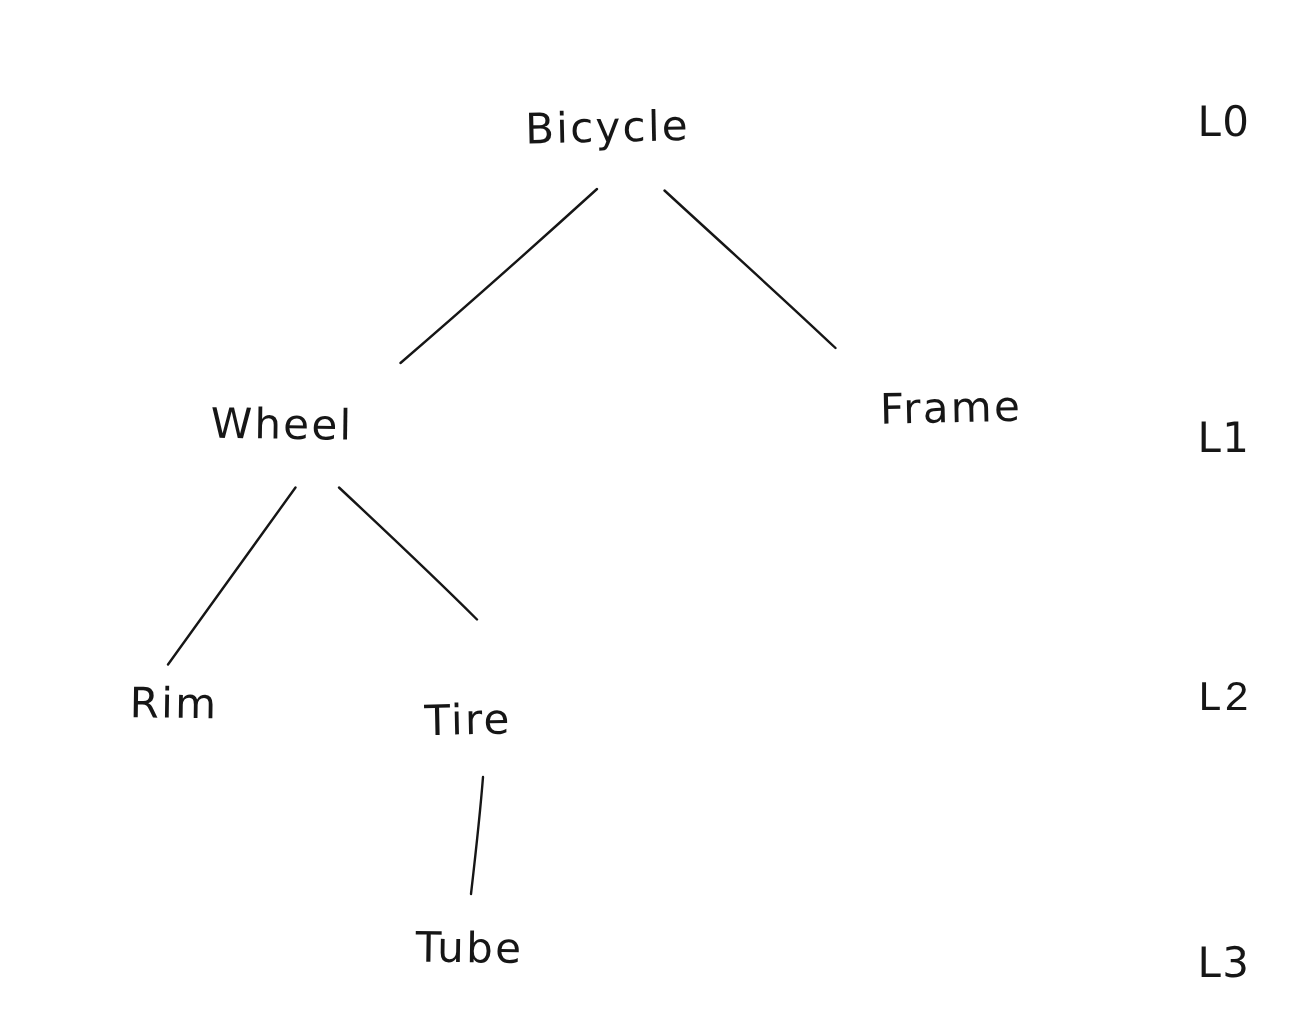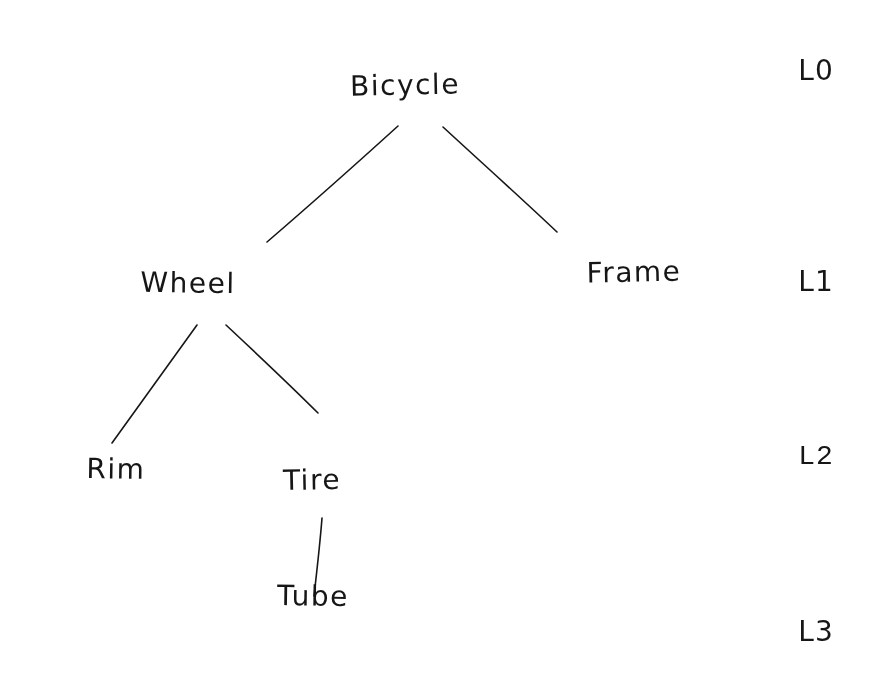--- a/index.html
+++ b/index.html
@@ -27,20 +27,21 @@
   
   .node.tilt-a { transform: translate(-50%, -50%) rotate(-1.2deg); }
   .node.tilt-b { transform: translate(-50%, -50%) rotate(0.8deg); }
   .level-label {
     position: absolute;
     transform: translate(-50%, -50%);
     font-size: 28px;
     letter-spacing: 1px;
     font-weight: 500;
     white-space: nowrap;
+    margin-top: 11px;
   }
   svg.edges {
     position: absolute;
     left: 0;
     top: 0;
     width: 870px;
     height: 690px;
     pointer-events: none;
   }
   svg.edges path {
@@ -66,21 +67,21 @@
   <div class="node tilt-a" style="left:405px; top:85px;">Bicycle</div>
 
   <div class="node tilt-b" style="left:188px; top:283px;">Wheel</div>
 
   <div class="node tilt-a" style="left:634px; top:272px;">Frame</div>
 
   <div class="node tilt-b" style="left:116px; top:469px;">Rim</div>
 
   <div class="node tilt-a" style="left:312px; top:480px;">Tire</div>
 
-  <div class="node tilt-b" style="left:313px; top:596px;">Tube</div>
+  <div class="node tilt-b" style="left:313px; top:632px;">Tube</div>
 
   <div class="level-label" style="left:816px; top:70px;">L0</div>
 
   <div class="level-label" style="left:816px; top:281px;text-align:center;">L1</div>
 
   <div class="level-label" style="left:816px; top:456px;font-family:Liberation Mono, monospace;">L2</div>
 
   <div class="level-label" style="left:816px; top:631px;">L3</div>
 
 </div>

